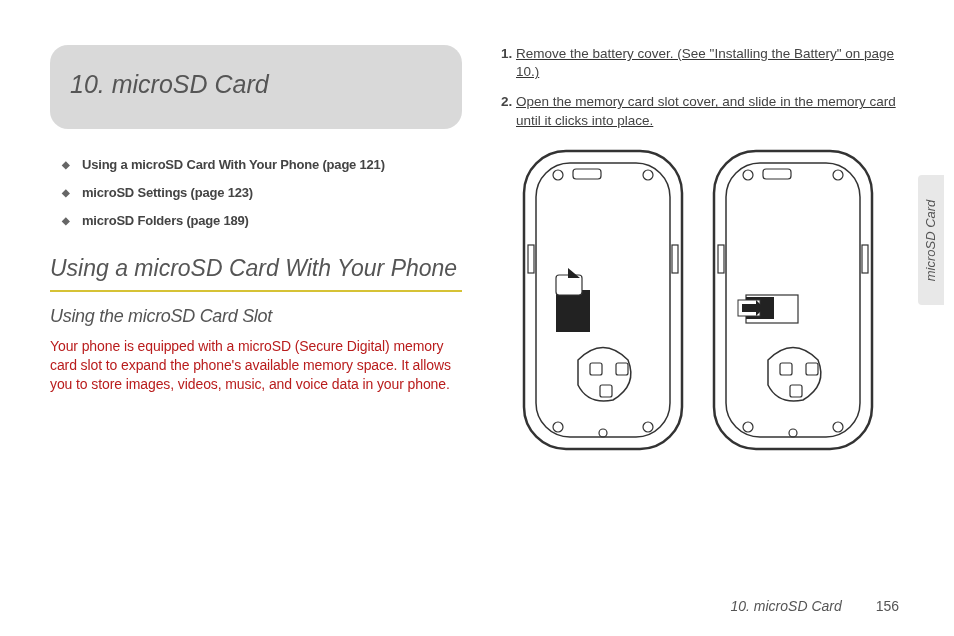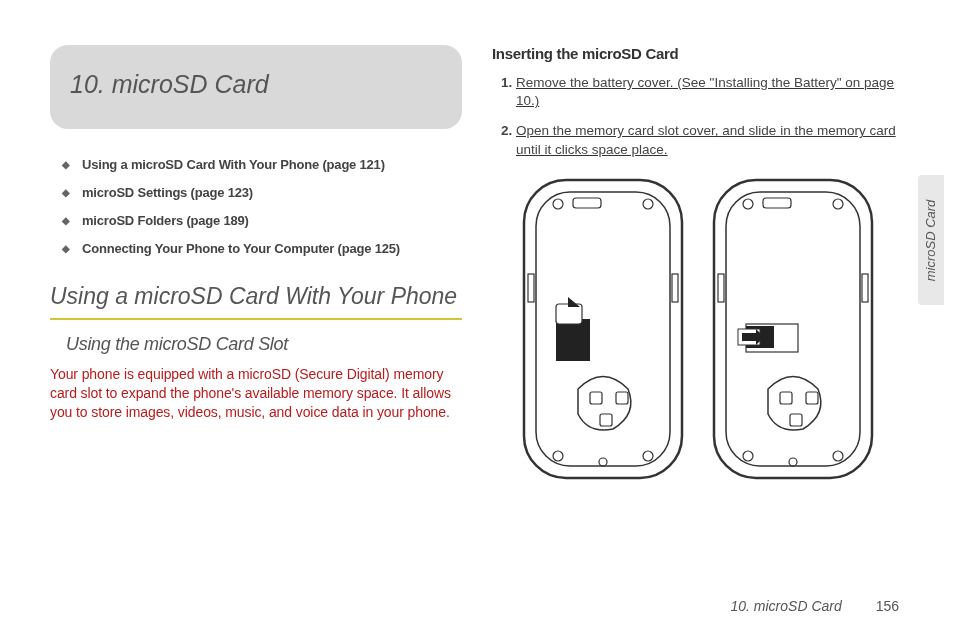--- a/index.html
+++ b/index.html
@@ -67,21 +67,21 @@
   }
   .rule {
     border: none;
     border-top: 2px solid #d6c235;
     margin: 0 0 14px 0;
   }
   .h3 {
     font-style: italic;
     font-size: 18px;
     color: #555;
-    margin: 0 0 10px 16px;
+    margin: 0 0 10px 0;
     font-weight: 400;
     letter-spacing: -0.3px;
   }
   .body-text {
     font-size: 14px;
     color: #b91c1c;
     line-height: 1.35;
     letter-spacing: -0.1px;
   }
   .subhead {
@@ -151,34 +151,32 @@
 <div class="page">
   <div class="col">
     <div class="chapter-box">
       <div class="chapter-title">10. microSD Card</div>
     </div>
 
     <ul class="toc">
       <li>Using a microSD Card With Your Phone (page 121)</li>
       <li>microSD Settings (page 123)</li>
       <li>microSD Folders (page 189)</li>
-      <li>Connecting Your Phone to Your Computer (page 125)</li>
     </ul>
 
     <div class="h2">Using a microSD Card With Your Phone</div>
     <hr class="rule">
     <div class="h3">Using the microSD Card Slot</div>
     <div class="body-text">Your phone is equipped with a microSD (Secure Digital) memory card slot to expand the phone's available memory space. It allows you to store images, videos, music, and voice data in your phone.</div>
   </div>
 
   <div class="col">
-    <div class="subhead">Inserting the microSD Card</div>
     <ol class="steps">
       <li>Remove the battery cover. (See "Installing the Battery" on page 10.)</li>
-      <li>Open the memory card slot cover, and slide in the memory card until it clicks space place.</li>
+      <li>Open the memory card slot cover, and slide in the memory card until it clicks into place.</li>
     </ol>
 
     <div class="illus">
 
       <svg class="phone" width="170" height="310" viewBox="0 0 170 310">
         <rect x="6" y="6" width="158" height="298" rx="42" ry="42" fill="#fff" stroke="#333" stroke-width="2.5"></rect>
         <rect x="18" y="18" width="134" height="274" rx="34" ry="34" fill="none" stroke="#333" stroke-width="1.5"></rect>
 
         <circle cx="40" cy="30" r="5" fill="none" stroke="#333" stroke-width="1.2"></circle>
         <rect x="55" y="24" width="28" height="10" rx="3" fill="none" stroke="#333" stroke-width="1.2"></rect>

